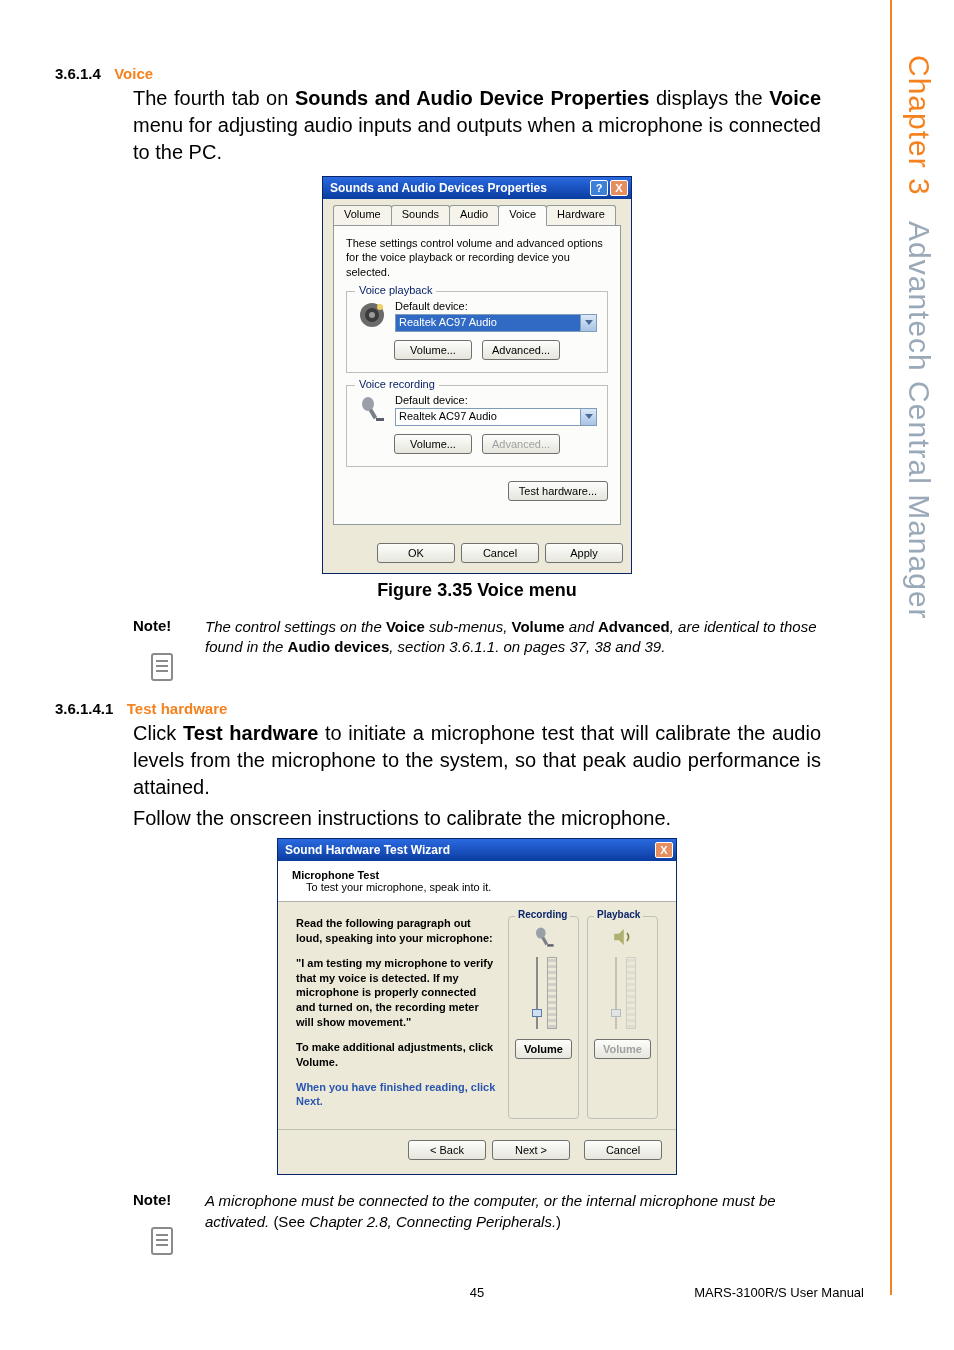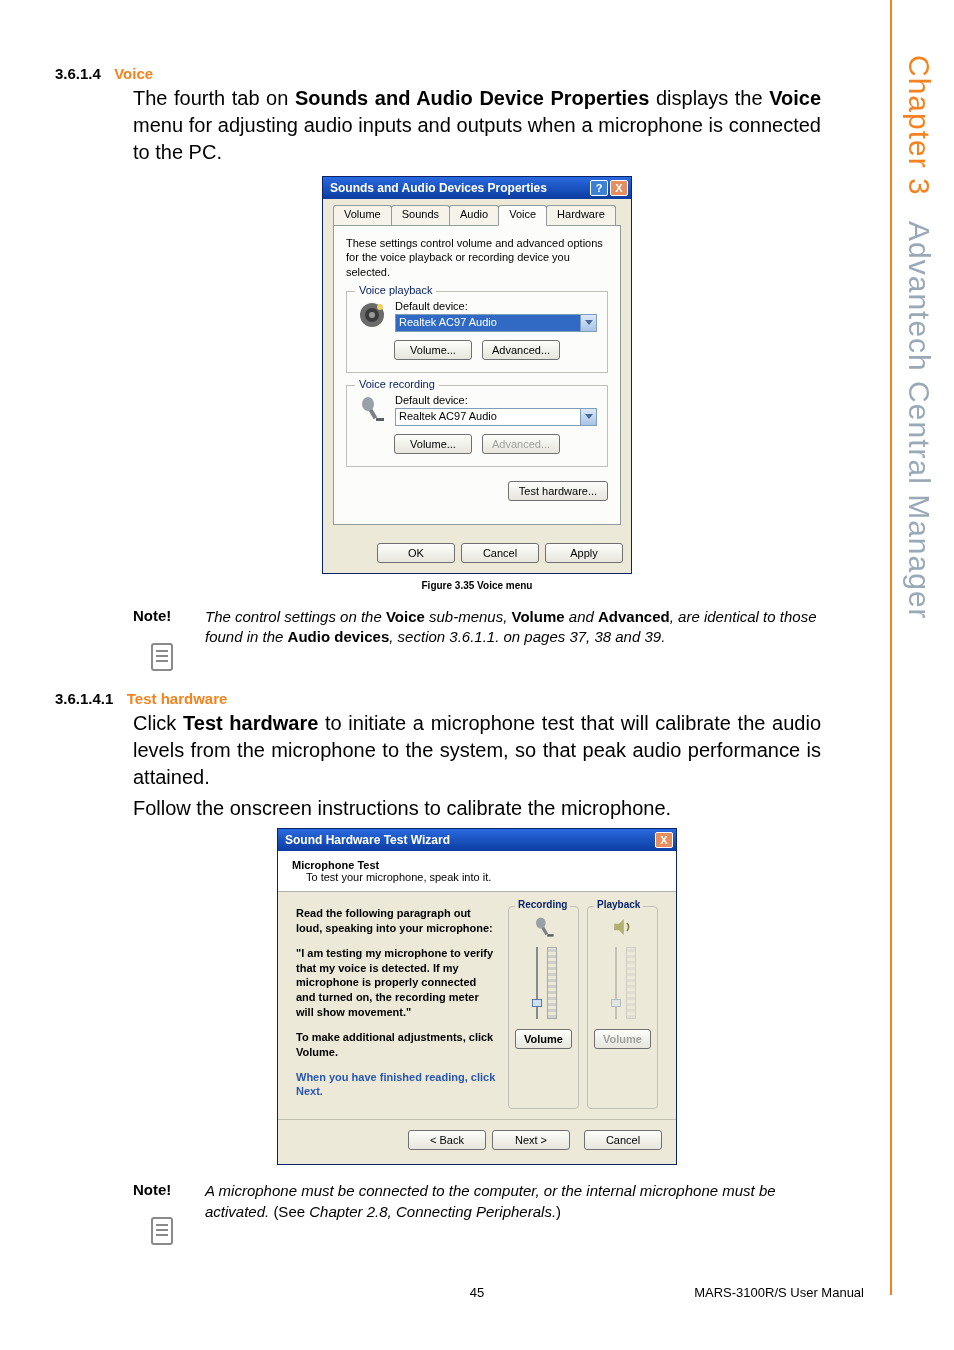--- a/index.html
+++ b/index.html
@@ -33,21 +33,21 @@
     top: 0;
     bottom: 55px;
     width: 2px;
     background: #f5821f;
   }
   .sect-num { font-size: 15px; font-weight: bold; }
   .sect-title { color: #f5821f; font-weight: bold; font-size: 15px; }
   .body-text { font-size: 20px; line-height: 1.35; margin-left: 78px; margin-right: 78px; margin-top: 2px; text-align: justify; }
   .section-h { margin-left: 0; margin-top: 0; }
   .section-h2 { margin-left: 0; margin-top: 10px; }
-  .fig-caption { text-align: center; font-weight: bold; font-size: 10px; margin-top: 6px; }
+  .fig-caption { text-align: center; font-weight: bold; font-size: 18px; margin-top: 6px; }
   .note-row { display: flex; margin-left: 78px; margin-right: 78px; margin-top: 16px; align-items: flex-start; gap: 12px; }
   .note-label { font-weight: bold; font-size: 15px; width: 60px; flex-shrink: 0; }
   .note-icon { width: 26px; height: 30px; margin-top: 18px; flex-shrink: 0; }
   .note-body { font-size: 15px; font-style: italic; line-height: 1.35; }
   .note-body .upright { font-style: normal; font-weight: bold; }
   .orange-link { color: #000000; font-style: italic; }
   .footer { position: absolute; bottom: 50px; left: 0; right: 0; font-size: 13px; }
   .footer-page { text-align: center; }
   .footer-right { position: absolute; right: 90px; bottom: 0; }
 

